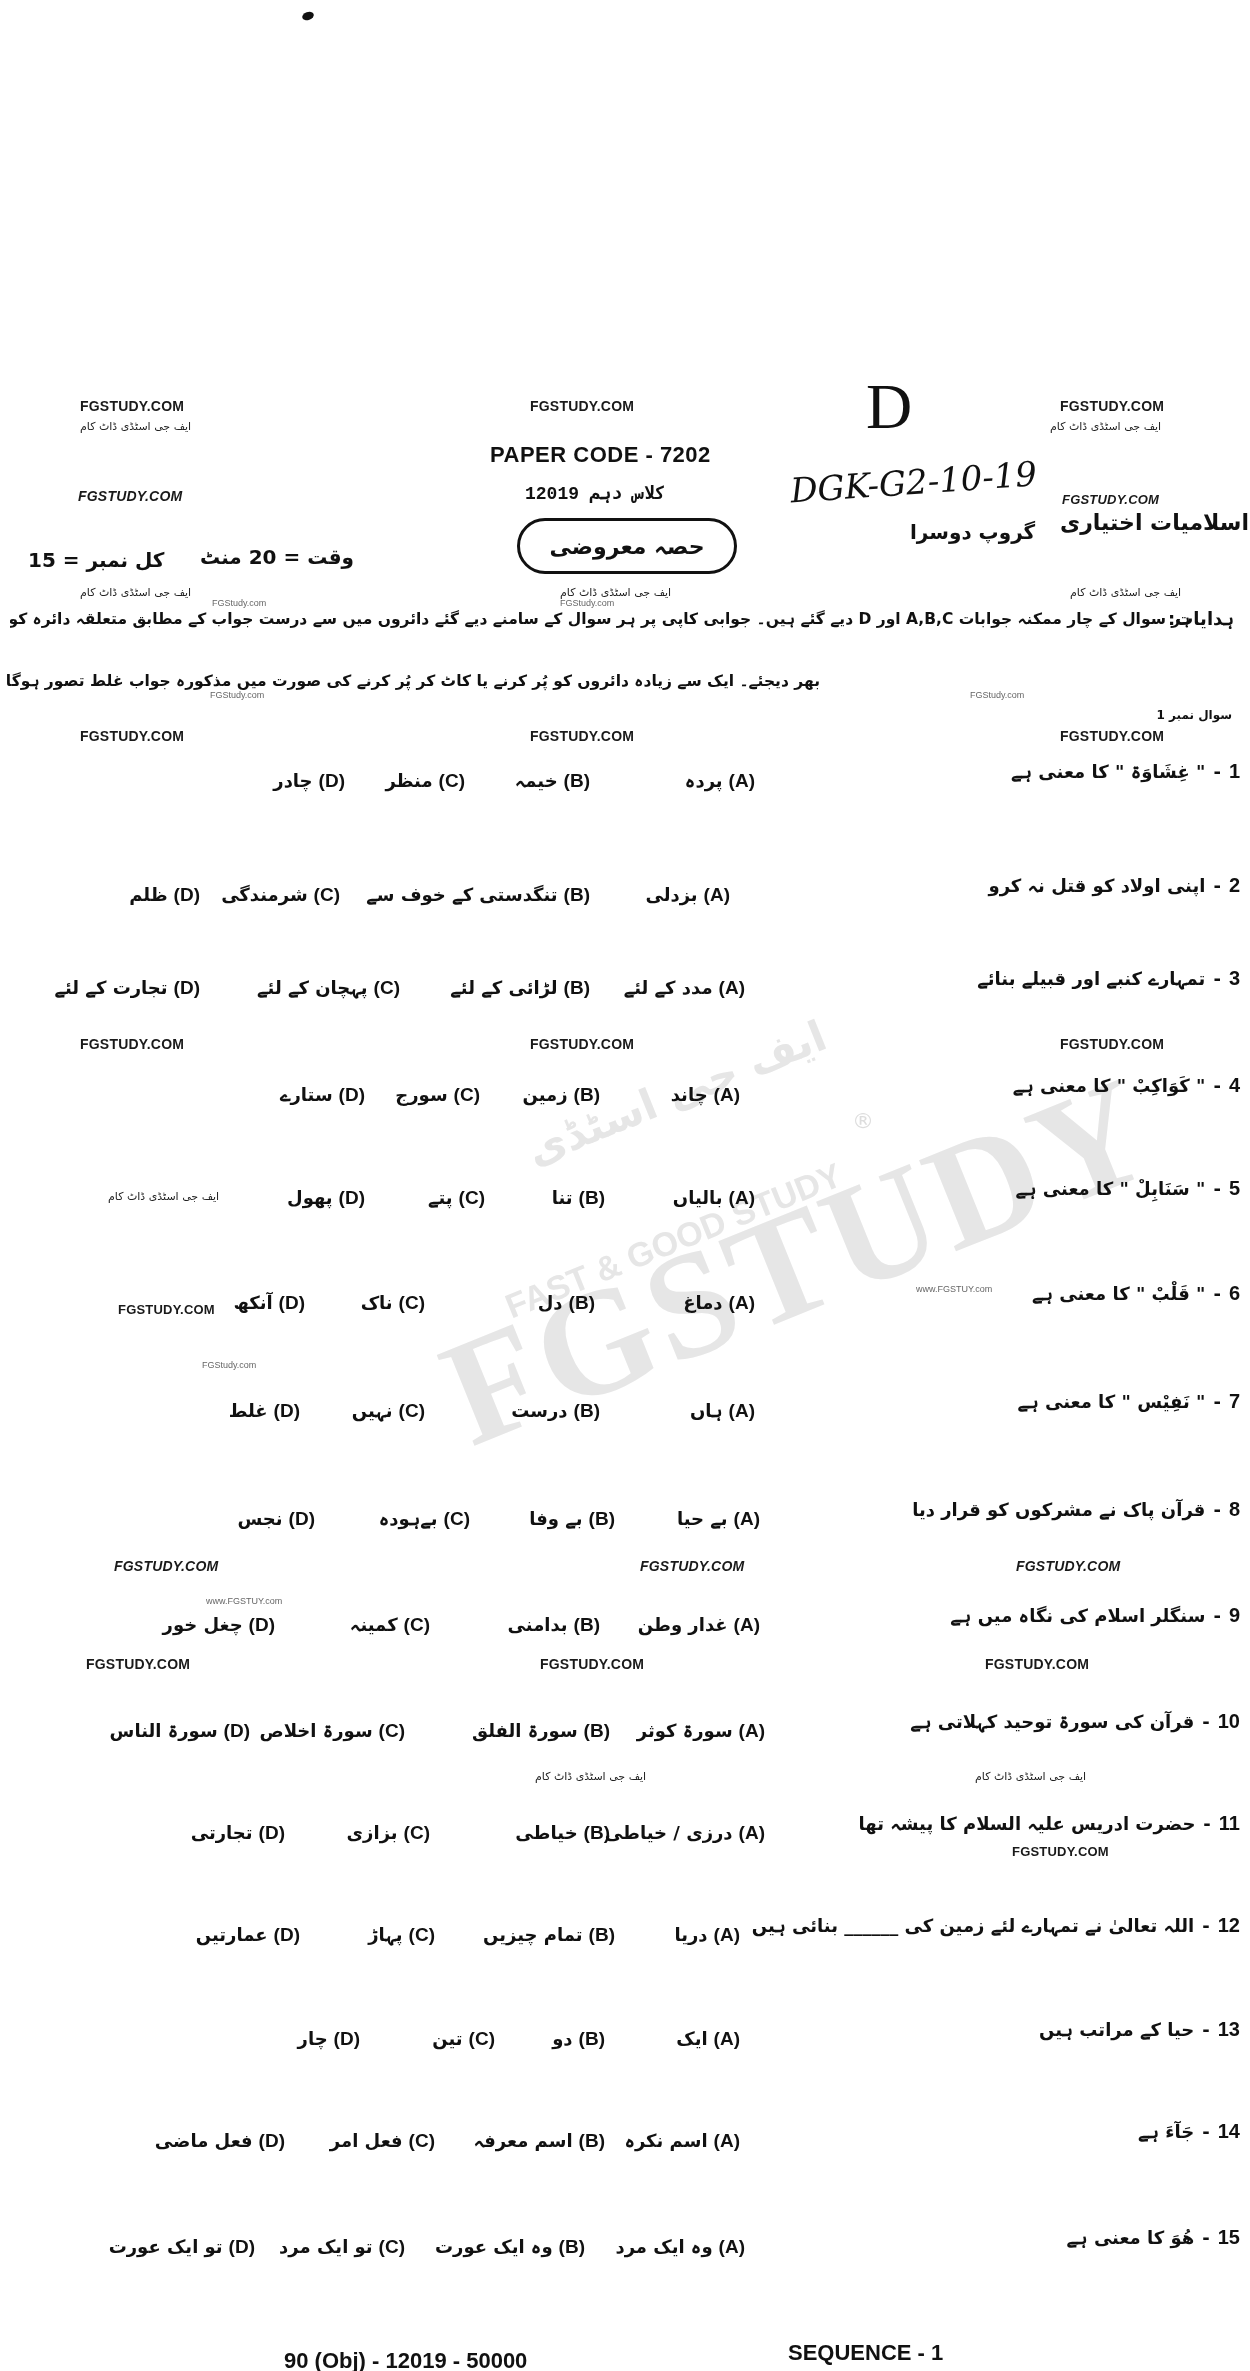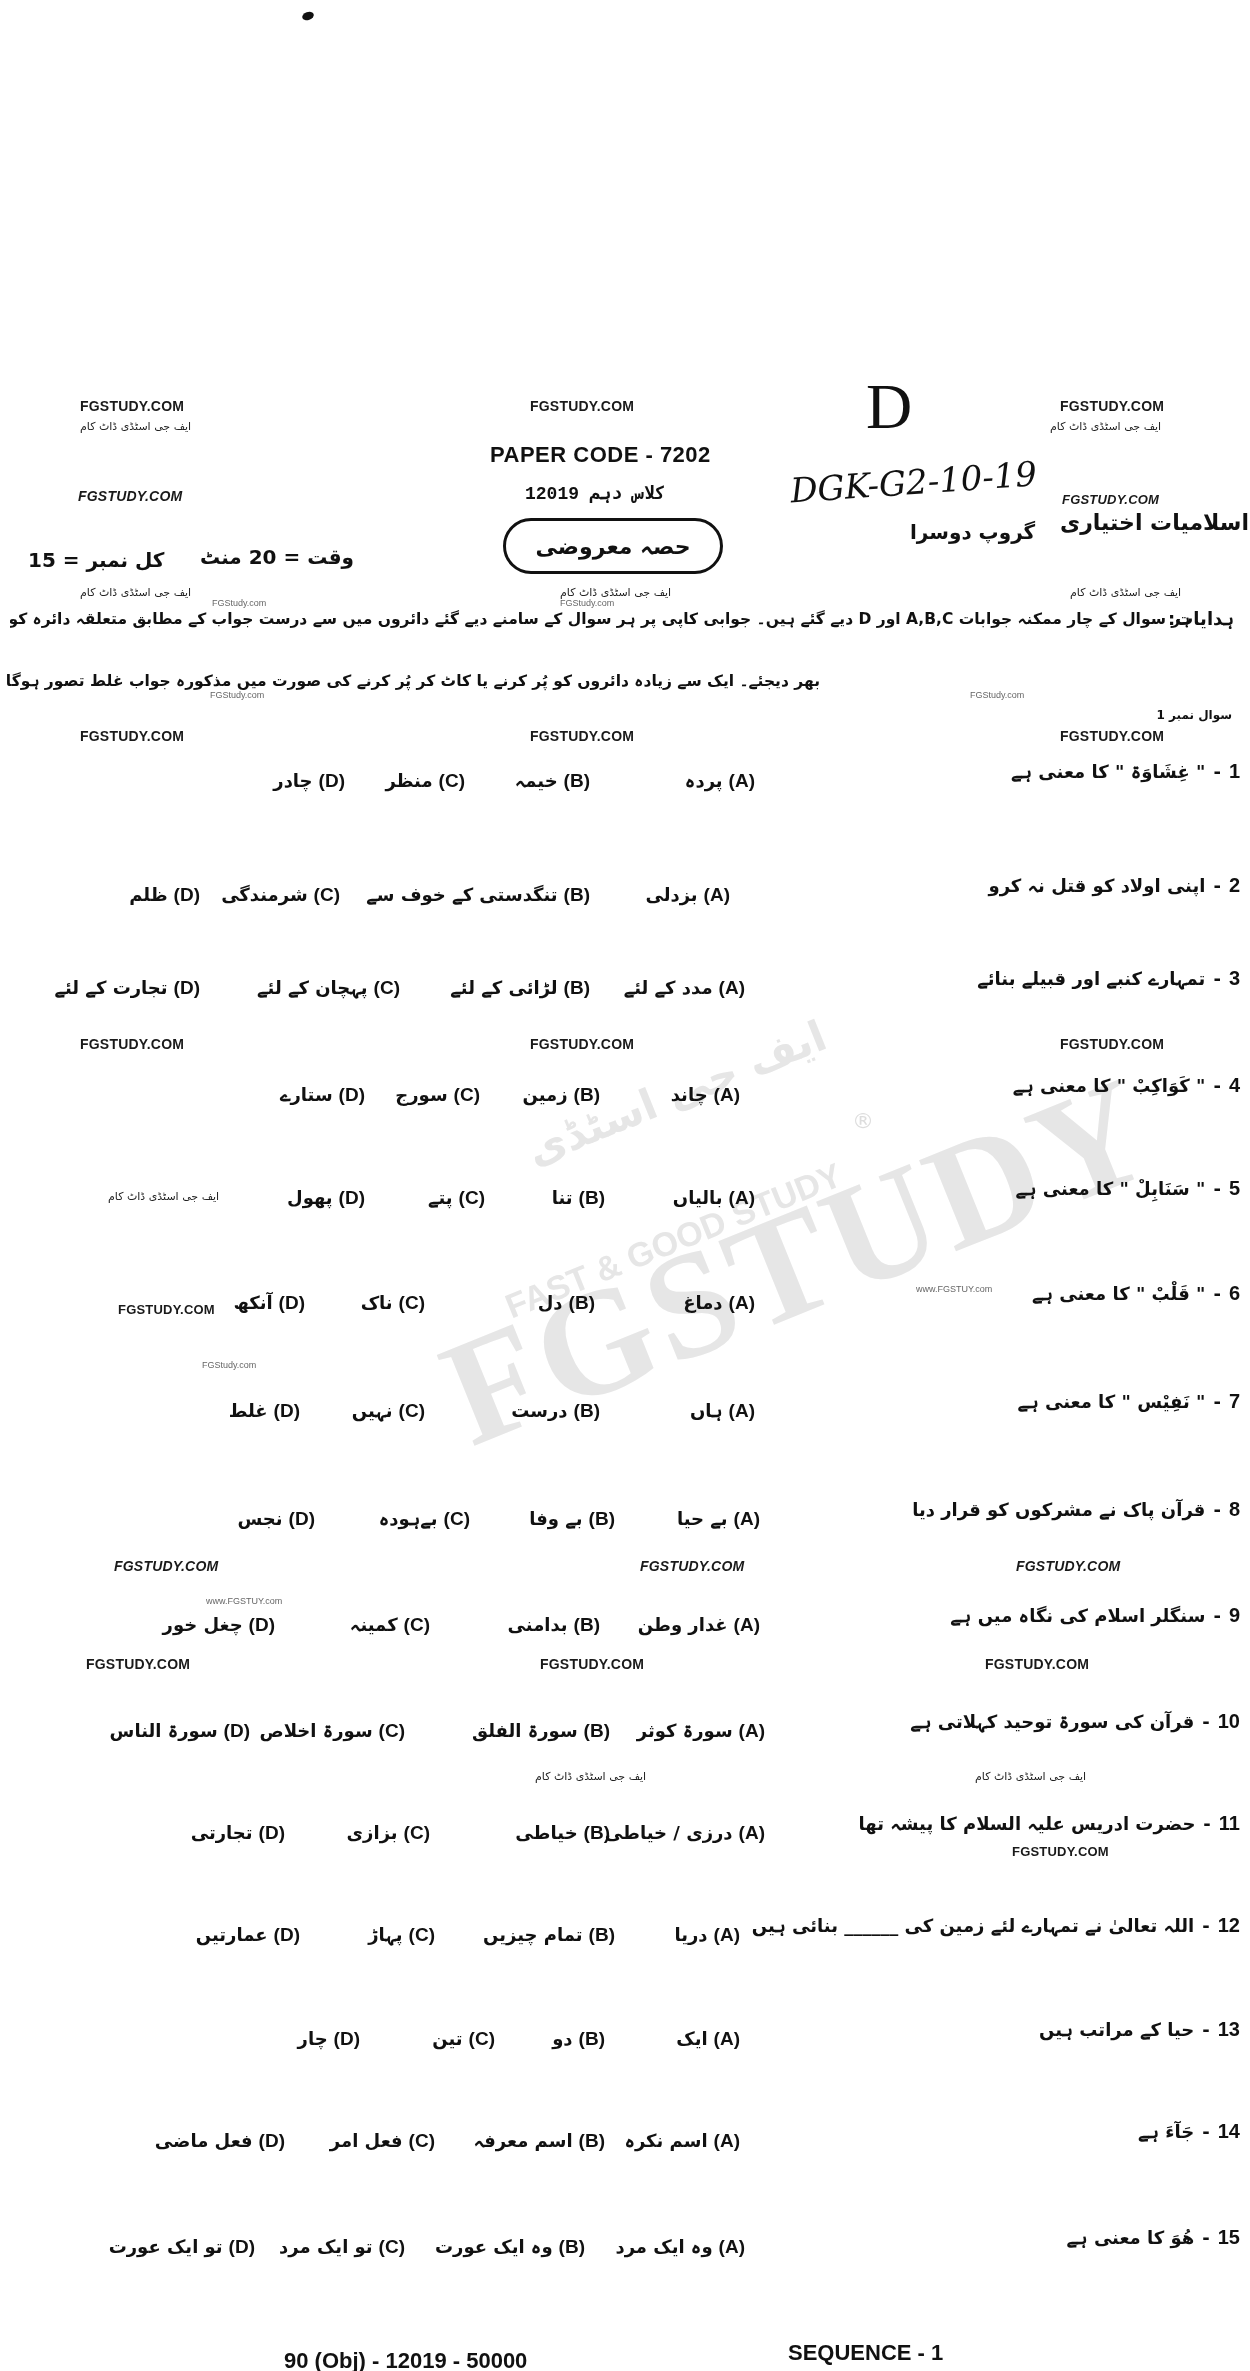--- a/index.html
+++ b/index.html
@@ -46,21 +46,21 @@
 <div class="abs wm-ur" style="left:1050px; top:420px;">ایف جی اسٹڈی ڈاٹ کام</div>
 
 <div class="abs wm-en it" style="left:78px; top:488px;">FGSTUDY.COM</div>
 <div class="abs class-line" style="left:525px; top:482px;">12019  کلاس دہم</div>
 
 <div class="abs hand" style="left:790px; top:462px; transform: rotate(-4deg);">DGK-G2-10-19</div>
 <div class="abs wm-en it" style="left:1062px; top:492px; font-size:13px;">FGSTUDY.COM</div>
 <div class="abs subject" style="left:1060px; top:510px;">اسلامیات اختیاری</div>
 <div class="abs subject" style="left:910px; top:520px; font-size:20px;">گروپ دوسرا</div>
 
-<div class="abs pill" style="left:503px; top:518px; width:220px; height:56px;">
+<div class="abs pill" style="left:517px; top:518px; width:220px; height:56px;">
   <span>حصہ معروضی</span>
 </div>
 
 <div class="abs time-marks" style="left:28px; top:548px;">کل نمبر = 15</div>
 <div class="abs time-marks" style="left:200px; top:545px;">وقت = 20 منٹ</div>
 
 <div class="abs wm-ur" style="left:80px; top:586px;">ایف جی اسٹڈی ڈاٹ کام</div>
 <div class="abs wm-tiny" style="left:212px; top:598px;">FGStudy.com</div>
 <div class="abs wm-ur" style="left:560px; top:586px;">ایف جی اسٹڈی ڈاٹ کام</div>
 <div class="abs wm-tiny" style="left:560px; top:598px;">FGStudy.com</div>

